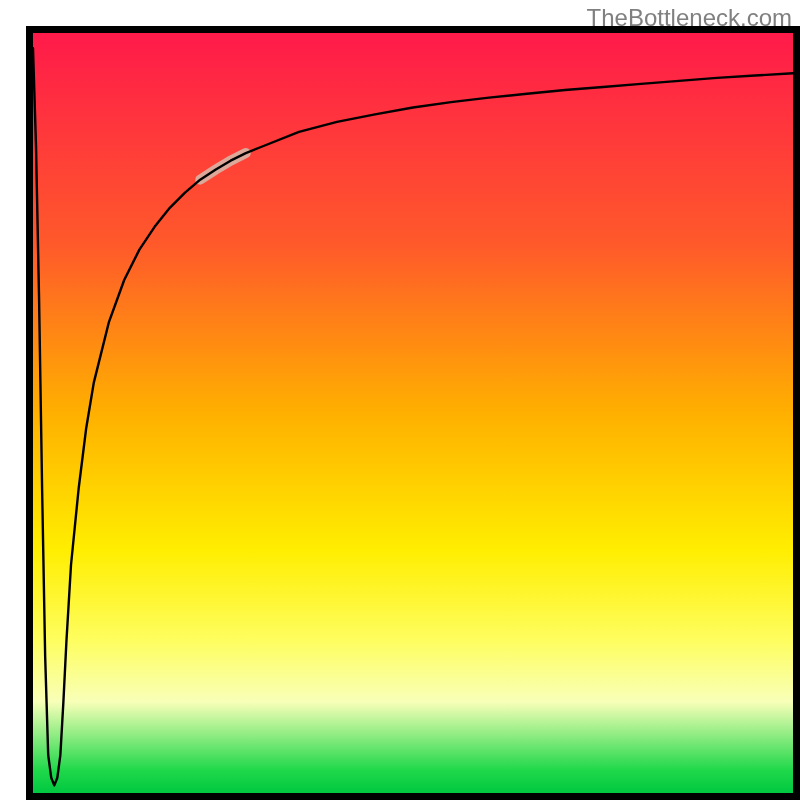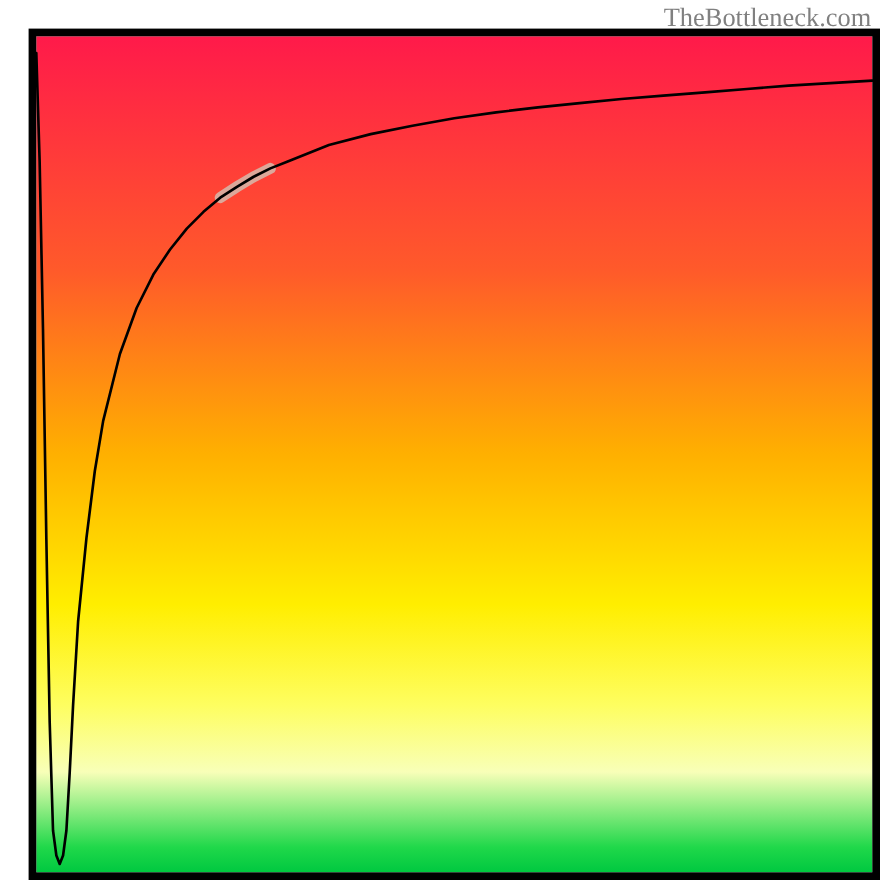--- a/index.html
+++ b/index.html
@@ -15,21 +15,21 @@
     position: relative;
     width: 800px;
     height: 800px;
   }
   .watermark {
     position: absolute;
     top: 4px;
     right: 8px;
     font-size: 24px;
     color: #808080;
-    font-family: Liberation Serif, serif;
+    font-family: Liberation Sans, sans-serif;
     letter-spacing: 0px;
   }
   svg.plot {
     position: absolute;
     left: 0;
     top: 0;
     width: 800px;
     height: 800px;
     display: block;
   }

